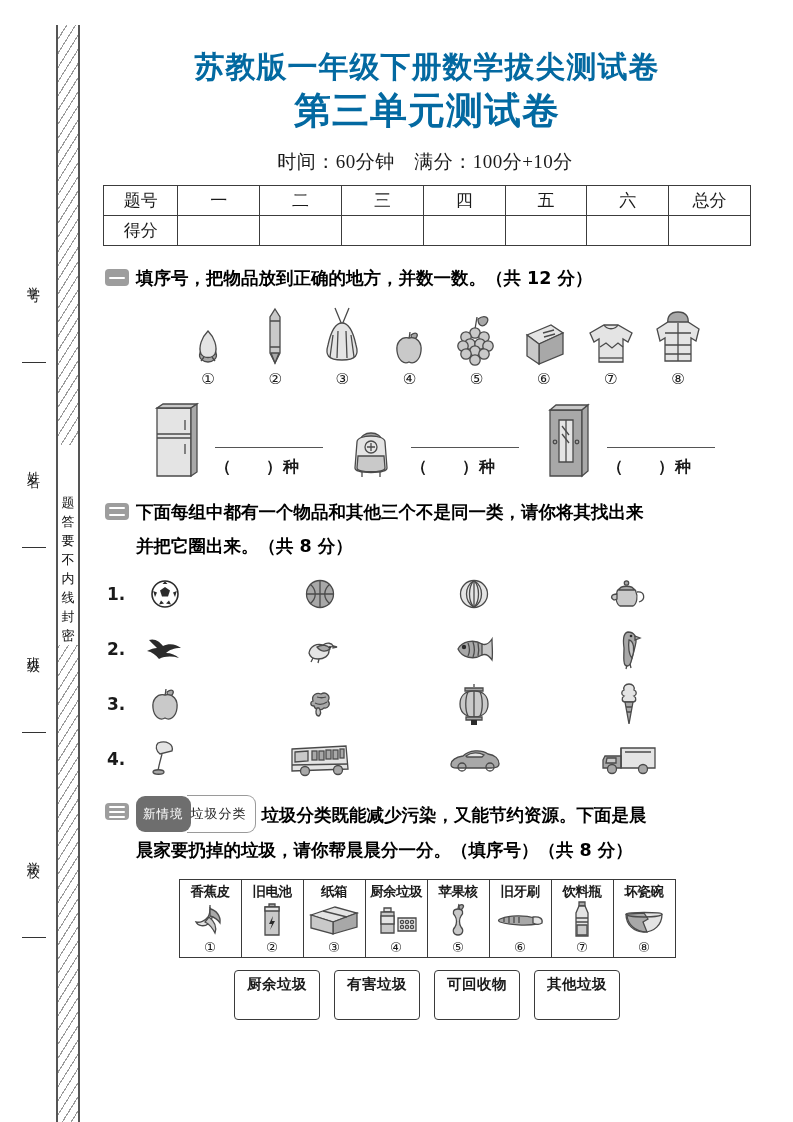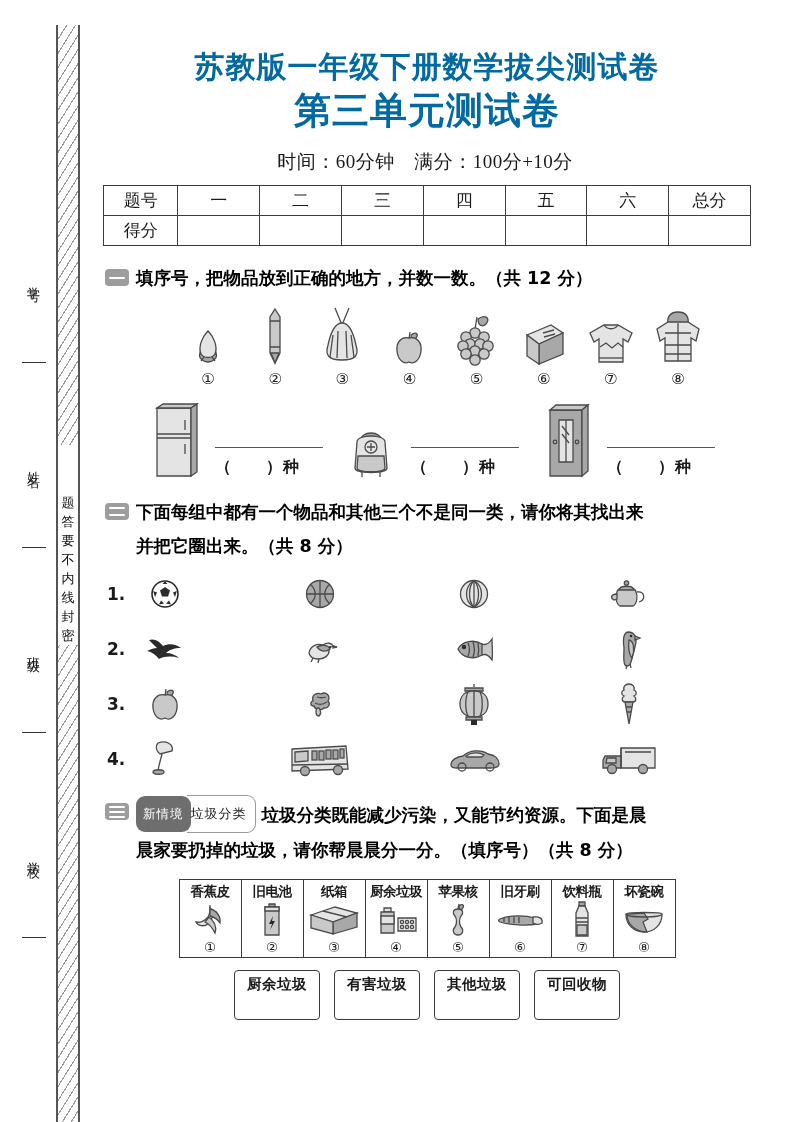--- a/index.html
+++ b/index.html
@@ -837,16 +837,16 @@
             </div>
             <div class="g-num">⑧</div>
           </td>
         </tr>
       </tbody>
   </table>
 
   <div class="bins-row" id="bins-row">
       <div class="bin-box">厨余垃圾</div>
       <div class="bin-box">有害垃圾</div>
+      <div class="bin-box">可回收物</div>
       <div class="bin-box">其他垃圾</div>
-      <div class="bin-box">可回收物</div>
     </div>
 </div>
 
 </body></html>

